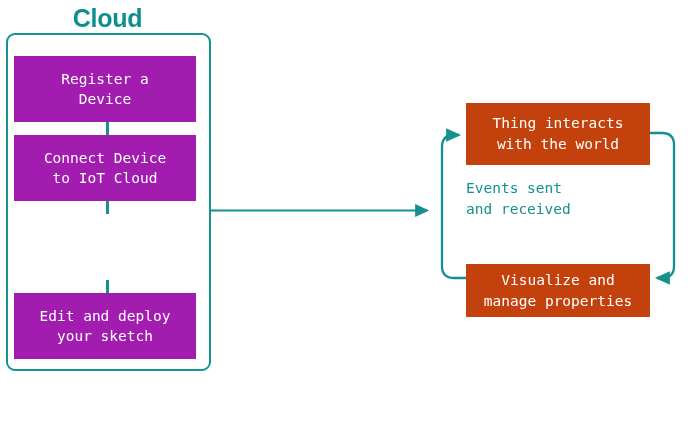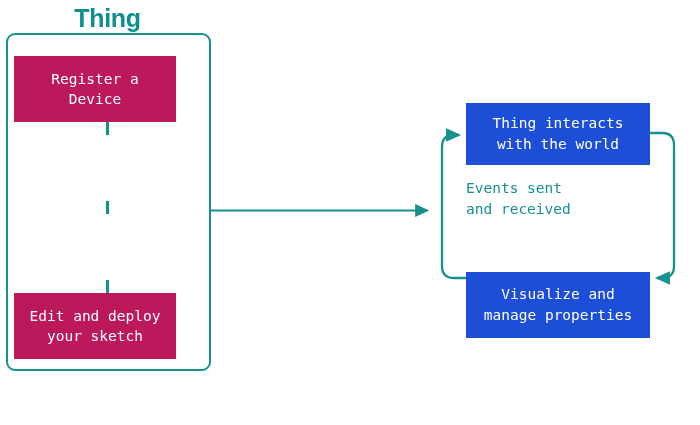--- a/index.html
+++ b/index.html
@@ -49,22 +49,22 @@
     height: 338px;
     box-sizing: border-box;
     border: 2px solid #15918f;
     border-radius: 9px;
     background: #ffffff;
   }
 
   .step-box {
     position: absolute;
     left: 14px;
-    width: 162px;
-    background: #be185d;
+    width: 182px;
+    background: #a21caf;
     display: flex;
     align-items: center;
     justify-content: center;
     text-align: center;
     box-sizing: border-box;
   }
   .step-box .step-label {
     font-family: "DejaVu Sans Mono", "Liberation Mono", monospace;
     font-size: 14.5px;
     line-height: 20px;
@@ -104,65 +104,69 @@
     left: 430px;
     top: 95px;
     width: 262px;
     height: 225px;
   }
 
   .cycle-box {
     position: absolute;
     left: 466px;
     width: 184px;
-    background: #1d4ed8;
+    background: #c2410c;
     display: flex;
     align-items: center;
     justify-content: center;
     text-align: center;
     box-sizing: border-box;
   }
   .cycle-box .cycle-label {
     font-family: "DejaVu Sans Mono", "Liberation Mono", monospace;
     font-size: 14.5px;
     line-height: 21px;
     color: #ffffff;
     white-space: pre-line;
   }
   #cycle-box-top    { top: 103px; height: 62px; }
-  #cycle-box-bottom { top: 272px; height: 66px; }
+  #cycle-box-bottom { top: 264px; height: 53px; }
 
   #cycle-center-label {
     position: absolute;
     left: 466px;
     top: 178px;
     width: 184px;
     font-family: "DejaVu Sans Mono", "Liberation Mono", monospace;
     font-size: 14.5px;
     line-height: 21px;
     color: #16908e;
     white-space: pre-line;
   }
 </style>
 </head>
 <body>
 
 <div id="diagram-canvas">
 
-  <div id="thing-title">Thing</div>
+  <div id="thing-title">Cloud</div>
 
   <div id="thing-container">
   </div>
 
   <div class="step-box" id="step-box-1">
     <span class="step-label">Register a
 Device</span>
   </div>
   <div class="step-connector" id="step-connector-1"></div>
 
+  <div class="step-box" id="step-box-2">
+    <span class="step-label">Connect Device
+to IoT Cloud</span>
+  </div>
   <div class="step-connector" id="step-connector-2"></div>
 
   <div class="step-connector" id="step-connector-3"></div>
 
   <div class="step-box" id="step-box-4">
     <span class="step-label">Edit and deploy
 your sketch</span>
   </div>
 
   <svg id="transition-arrow" viewBox="0 0 240 36">

